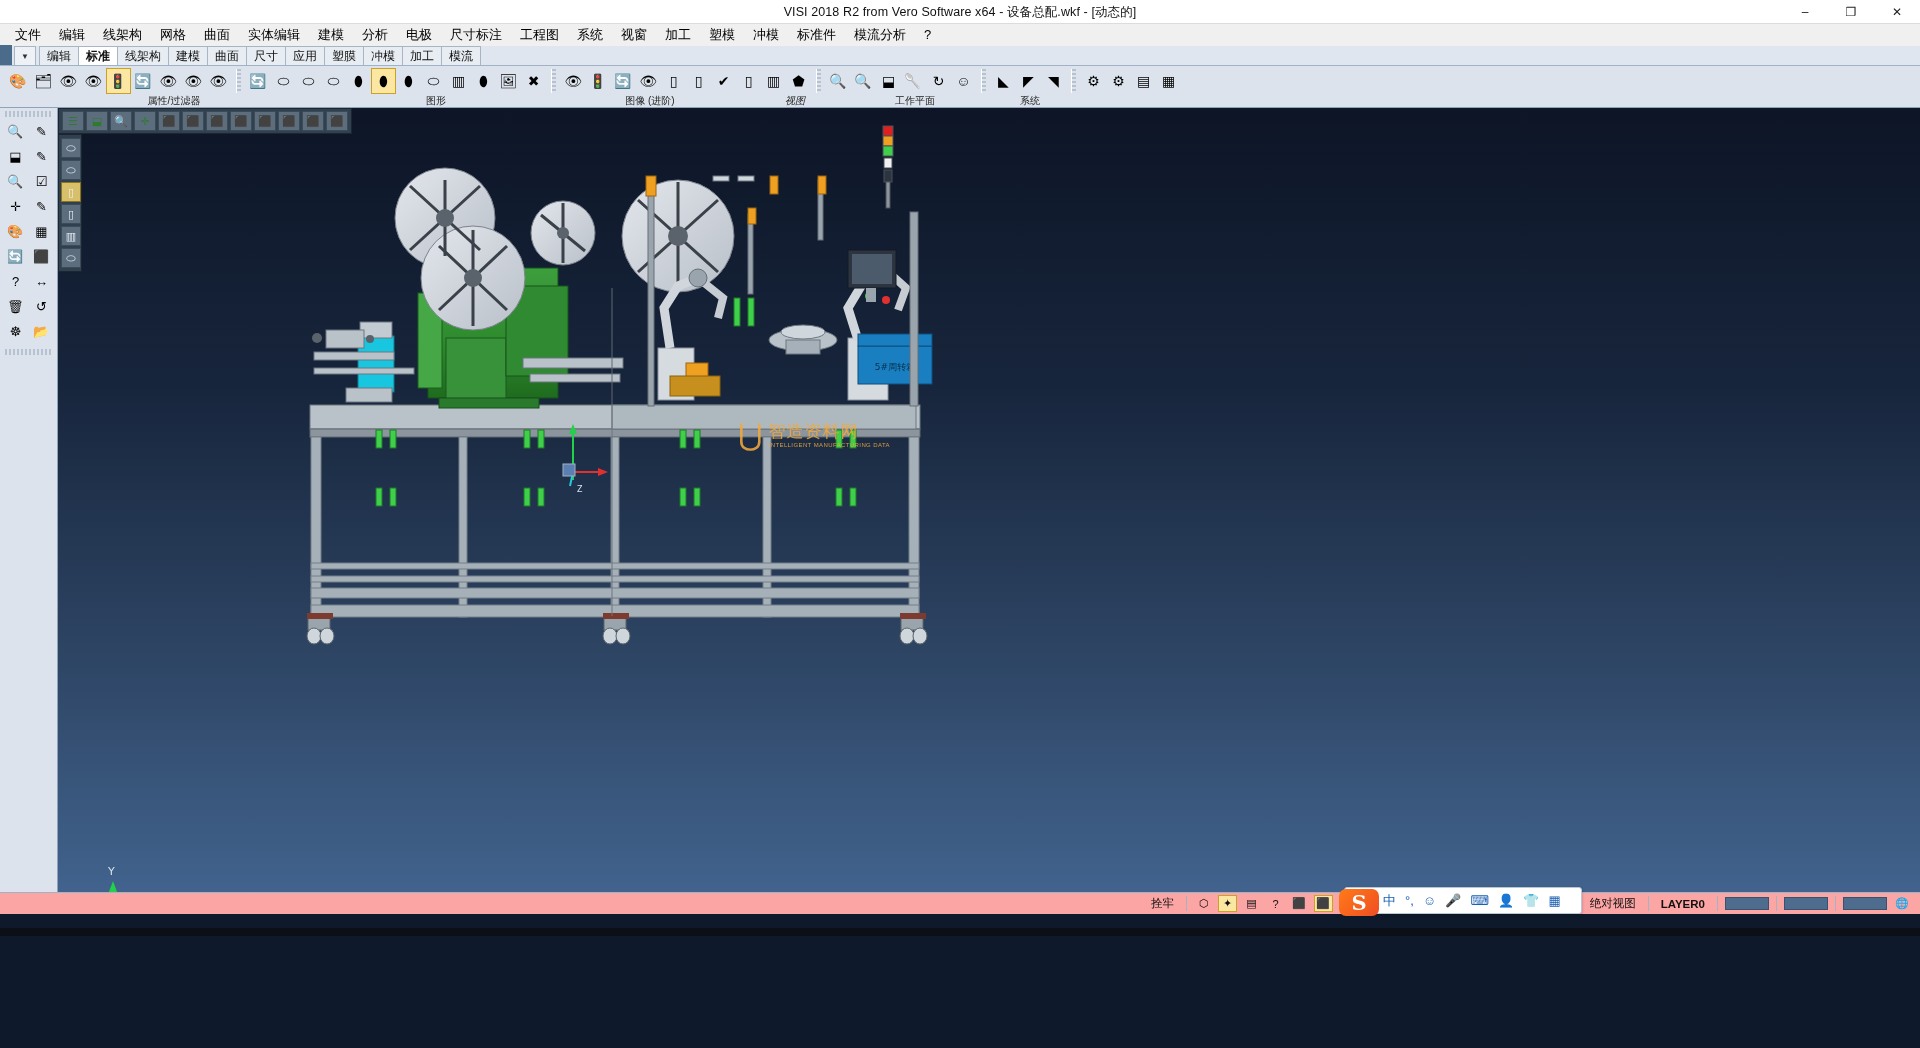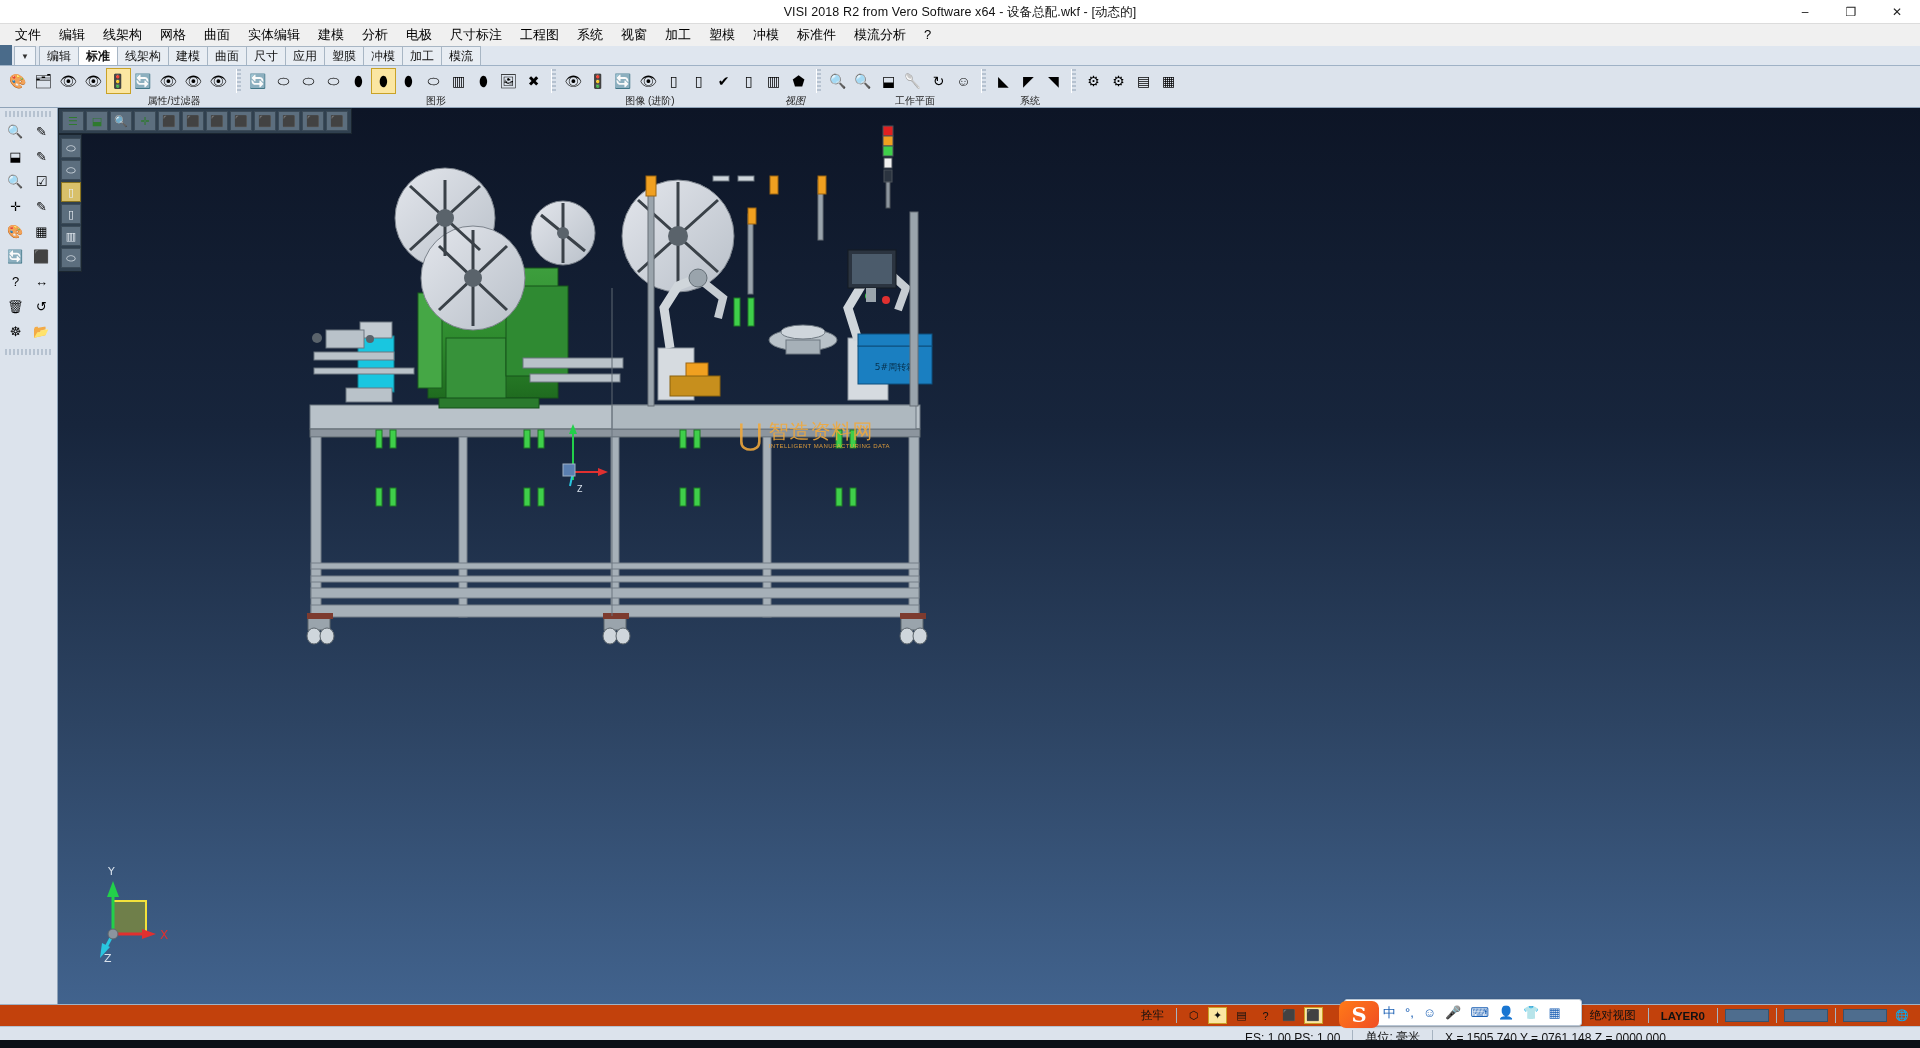--- a/index.html
+++ b/index.html
@@ -2,21 +2,21 @@
 <html><head>
 <meta charset="utf-8">
 <style>
   * { box-sizing: border-box; margin: 0; padding: 0; }
   html, body {
     width: 1920px; height: 1048px;
     overflow: hidden;
     font-family: "Liberation Sans", "DejaVu Sans", sans-serif;
     background: #0e1a2b;
   }
-  .app { position: relative; width: 1920px; height: 1048px; }
+  .app { position: relative; width: 1920px; height: 936px; }
 
   
   .titlebar {
     position: absolute; top: 0; left: 0; width: 1920px; height: 24px;
     background: #ffffff;
     border-bottom: 1px solid #dcdcdc;
     display: flex; align-items: center;
   }
   .titlebar-text {
     position: absolute; left: 0; right: 0; text-align: center;
@@ -118,22 +118,22 @@
     position: absolute; top: 26px; left: 0; width: 24px;
     display: flex; flex-direction: column;
     background: #30404f; padding: 2px 1px; border: 1px solid #1b2630;
   }
   .vtb-vert .ic { width: 20px; height: 20px; background: #5c6e7e; border: 1px solid #3c4b58; margin: 1px; }
   .vtb-vert .ic.sel { background: #d8c06a; border: 1px solid #8a7420; }
 
   
   .statusbar {
     position: absolute; left: 0; bottom: 22px; width: 1920px; height: 22px;
-    background: #c2410c; border-top: 1px solid #9fb2c6;
-    display: flex; align-items: center; font-size: 11.5px; color: #111;
+    background: #fca5a5; border-top: 1px solid #9fb2c6;
+    display: flex; align-items: center; font-size: 11.5px; color: #111; padding-left: 10px;
   }
   .statusbar2 {
     position: absolute; left: 0; bottom: 0; width: 1920px; height: 22px;
     background: #dce3ec; border-top: 1px solid #b5c2d0;
     display: flex; align-items: center; font-size: 12px; color: #111;
   }
   .sb-sep { width: 1px; height: 15px; background: #a6b3c1; margin: 0 7px; }
   .sb-cell { padding: 0 5px; white-space: nowrap; }
   .sb-chip { width: 44px; height: 13px; background: #4e6d8e; border: 1px solid #36536f; }
   .sb-ic {
@@ -164,21 +164,21 @@
   }
 
   
   .watermark {
     position: absolute; left: 893px; top: 512px;
     display: flex; align-items: center; gap: 6px;
     opacity: .88;
   }
   .wm-mark { font-size: 30px; color: #f2a93b; line-height: 1; font-family: "DejaVu Sans", sans-serif; }
   .wm-txt { display: flex; flex-direction: column; }
-  .wm-cn { font-size: 20px; color: #f2a93b; letter-spacing: 1px; line-height: 1; }
+  .wm-cn { font-size: 17px; color: #f2a93b; letter-spacing: 1px; line-height: 1; }
   .wm-en { font-size: 6px; color: #f2a93b; letter-spacing: .4px; margin-top: 2px; }
 
   
   .triad { position: absolute; left: 88px; top: 868px; width: 110px; height: 100px; }
   .ax-label { position: absolute; font-size: 11px; }
 </style>
 </head>
 <body>
 
 <div class="app">
@@ -582,28 +582,20 @@
     <div class="sb-cell" style="font-weight:bold;">LAYER0</div>
     <div class="sb-sep"></div>
     <div class="sb-chip"></div>
     <div class="sb-sep"></div>
     <div class="sb-chip"></div>
     <div class="sb-sep"></div>
     <div class="sb-chip"></div>
     <div class="sb-ic" style="margin:0 8px 0 6px;">🌐</div>
   </div>
 
-  <div class="statusbar2">
-    <div style="width:1240px;"></div>
-    <div class="sb-cell">ES: 1.00 PS: 1.00</div>
-    <div class="sb-sep"></div>
-    <div class="sb-cell">单位: 毫米</div>
-    <div class="sb-sep"></div>
-    <div class="sb-cell">X = 1505.740 Y = 0761.148 Z = 0000.000</div>
-  </div>
 
   <div class="ime">
     <div class="ime-logo">S</div>
     <div id="imeitems" style="display:flex;align-items:center;gap:9px;">
         <div class="ime-it">中</div>
         <div class="ime-it">°,</div>
         <div class="ime-it">☺</div>
         <div class="ime-it">🎤</div>
         <div class="ime-it">⌨</div>
         <div class="ime-it">👤</div>

